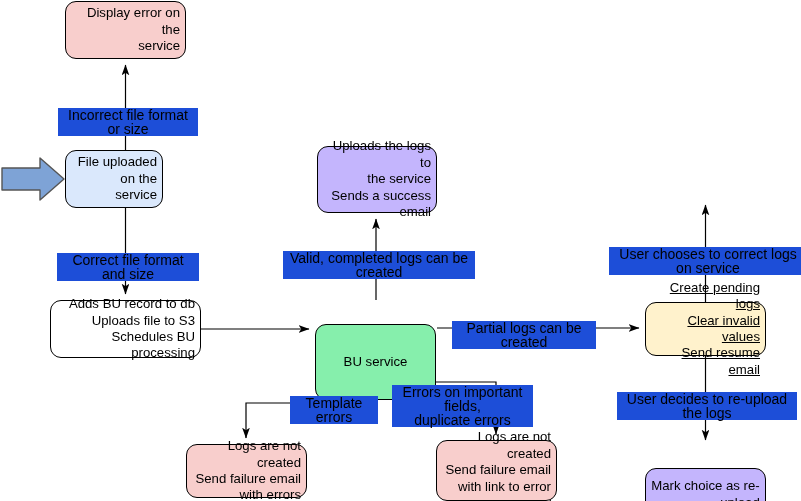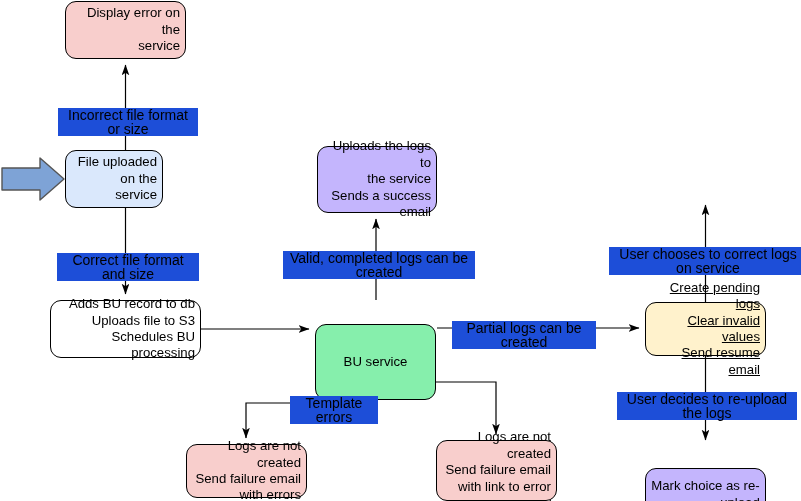--- a/index.html
+++ b/index.html
@@ -142,16 +142,18 @@
   <div class="edge-label" style="left:57px; top:253px; width:138px;">Correct file format and size</div>
 
   <div class="edge-label" style="left:283px; top:251px; width:188px;">Valid, completed logs can be created</div>
 
   <div class="edge-label" style="left:609px; top:247px; width:194px;">User chooses to correct logs on service</div>
 
   <div class="edge-label" style="left:452px; top:321px; width:140px;">Partial logs can be created</div>
 
   <div class="edge-label" style="left:290px; top:396px; width:84px;">Template errors</div>
 
+  <div class="edge-label" style="left:392px; top:385px; width:137px;">Errors on important fields,
+duplicate errors</div>
 
   <div class="edge-label" style="left:617px; top:392px; width:176px;">User decides to re-upload the logs</div>
 
 </div>
 
 </body></html>

